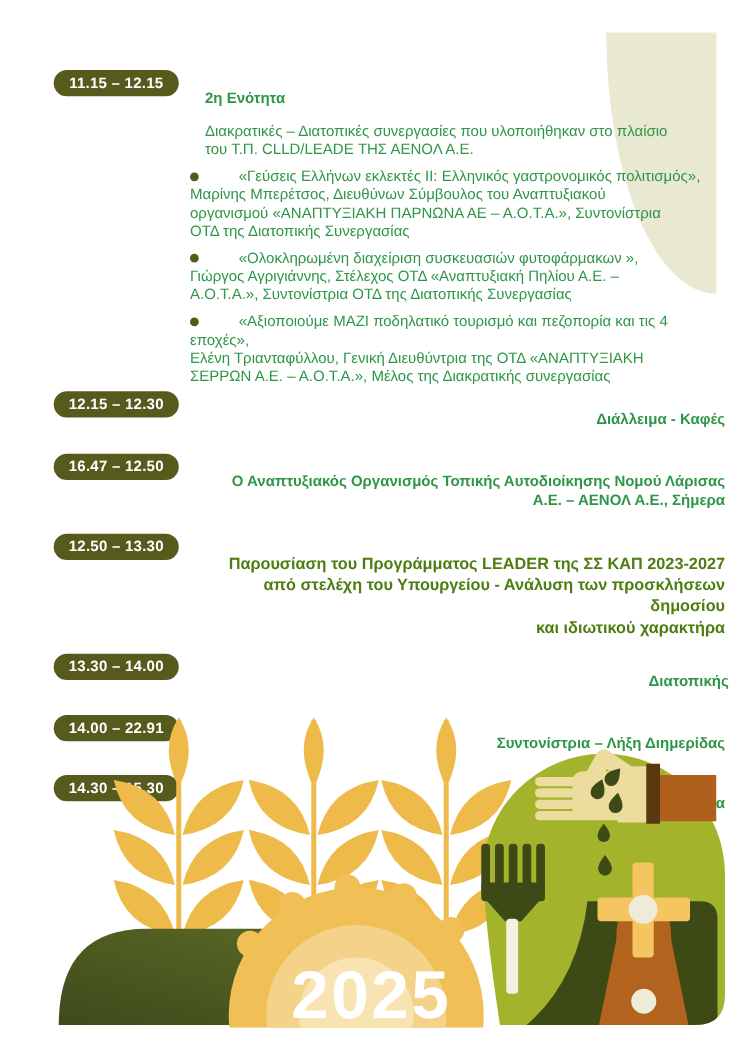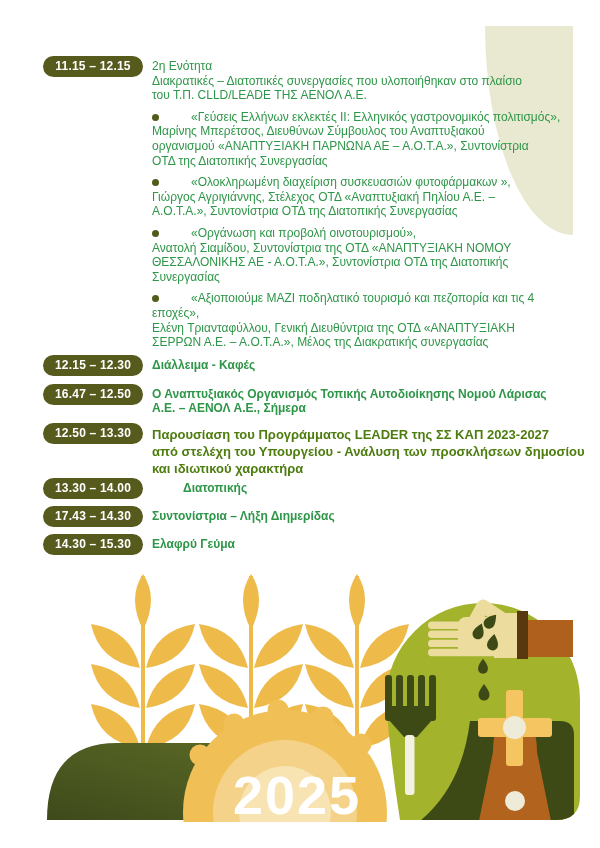--- a/index.html
+++ b/index.html
@@ -19,29 +19,29 @@
   .srow{display:flex;align-items:flex-start;gap:9px;}
   .badge{
     flex:0 0 auto;min-width:76px;text-align:center;
     background:#565a1d;color:#ffffff;
     font-size:12px;font-weight:700;letter-spacing:.2px;
     line-height:14px;padding:3px 12px 4px;border-radius:12px;
   }
   .col{width:440px;padding-top:3px;}
   .green{color:#2e9648;}
   .session-body{font-size:12px;line-height:14.6px;}
-  .session-body h2{font-size:12px;font-weight:400;margin:0;}
+  .session-body h2{font-size:12px;font-weight:700;margin:12px;}
   .pre{white-space:pre-line;margin-left:28px;}
-  .intro{margin:0 0 7px 0;}
+  .intro{margin:0 0 7px 12px;}
   .bullet{margin:0 0 7px 0;}
   .bullet:last-child{margin-bottom:0;}
   .dot{display:inline-block;width:7px;height:7px;border-radius:50%;
        background:#535b1a;margin-right:4px;position:relative;top:0px;}
   .session{margin-bottom:5px;}
-  .rowtext{font-size:12px;font-weight:700;line-height:14.8px;margin:0;}
+  .rowtext{font-size:12px;font-weight:700;line-height:14.8px;margin:12px;text-align:right;}
   .r1{margin-bottom:8px;} .r2{margin-bottom:7px;} .r3{margin-bottom:1px;}
   .r4{margin-bottom:7px;gap:40px;} .r5{margin-bottom:7px;}
   .dark-row .rowtext{color:#4d7c0f;font-size:13px;line-height:17px;}
   
   .illu{position:absolute;left:0;top:560px;display:block;}
 </style>
 </head>
 <body>
 
 <div class="corner"></div>
@@ -54,24 +54,20 @@
       <h2>2η Ενότητα</h2>
       <p class="intro pre">Διακρατικές – Διατοπικές συνεργασίες που υλοποιήθηκαν στο πλαίσιο
 του Τ.Π. CLLD/LEADE ΤΗΣ ΑΕΝΟΛ Α.Ε.</p>
       <p class="bullet"><span class="dot"></span><span class="pre">«Γεύσεις Ελλήνων εκλεκτές ΙΙ: Ελληνικός γαστρονομικός πολιτισμός»,
 Μαρίνης Μπερέτσος, Διευθύνων Σύμβουλος του Αναπτυξιακού
 οργανισμού «ΑΝΑΠΤΥΞΙΑΚΗ ΠΑΡΝΩΝΑ ΑΕ – Α.Ο.Τ.Α.», Συντονίστρια
 ΟΤΔ της Διατοπικής Συνεργασίας</span></p>
       <p class="bullet"><span class="dot"></span><span class="pre">«Ολοκληρωμένη διαχείριση συσκευασιών φυτοφάρμακων »,
 Γιώργος Αγριγιάννης, Στέλεχος ΟΤΔ «Αναπτυξιακή Πηλίου Α.Ε. –
 Α.Ο.Τ.Α.», Συντονίστρια ΟΤΔ της Διατοπικής Συνεργασίας</span></p>
-      <p class="bullet"><span class="dot"></span><span class="pre">«Οργάνωση και προβολή οινοτουρισμού»,
-Ανατολή Σιαμίδου, Συντονίστρια της ΟΤΔ «ΑΝΑΠΤΥΞΙΑΚΗ ΝΟΜΟΥ
-ΘΕΣΣΑΛΟΝΙΚΗΣ ΑΕ - Α.Ο.Τ.Α.», Συντονίστρια ΟΤΔ της Διατοπικής
-Συνεργασίας</span></p>
       <p class="bullet"><span class="dot"></span><span class="pre">«Αξιοποιούμε ΜΑΖΙ ποδηλατικό τουρισμό και πεζοπορία και τις 4
 εποχές»,
 Ελένη Τριανταφύλλου, Γενική Διευθύντρια της ΟΤΔ «ΑΝΑΠΤΥΞΙΑΚΗ
 ΣΕΡΡΩΝ Α.Ε. – Α.Ο.Τ.Α.», Μέλος της Διακρατικής συνεργασίας</span></p>
     </div>
   </section>
 
   <section class="srow r1">
     <span class="badge">12.15 – 12.30</span>
     <div class="col">
@@ -97,21 +93,21 @@
   </section>
 
   <section class="srow r4">
     <span class="badge">13.30 – 14.00</span>
     <div class="col">
         <p class="rowtext green pre">Διατοπικής</p>
       </div>
   </section>
 
   <section class="srow r5">
-    <span class="badge">17.43 – 14.30</span>
+    <span class="badge">14.00 – 22.91</span>
     <div class="col">
         <p class="rowtext green pre">Συντονίστρια – Λήξη Διημερίδας</p>
       </div>
   </section>
 
   <section class="srow r6">
     <span class="badge">14.30 – 15.30</span>
     <div class="col">
         <p class="rowtext green pre">Ελαφρύ Γεύμα</p>
       </div>

